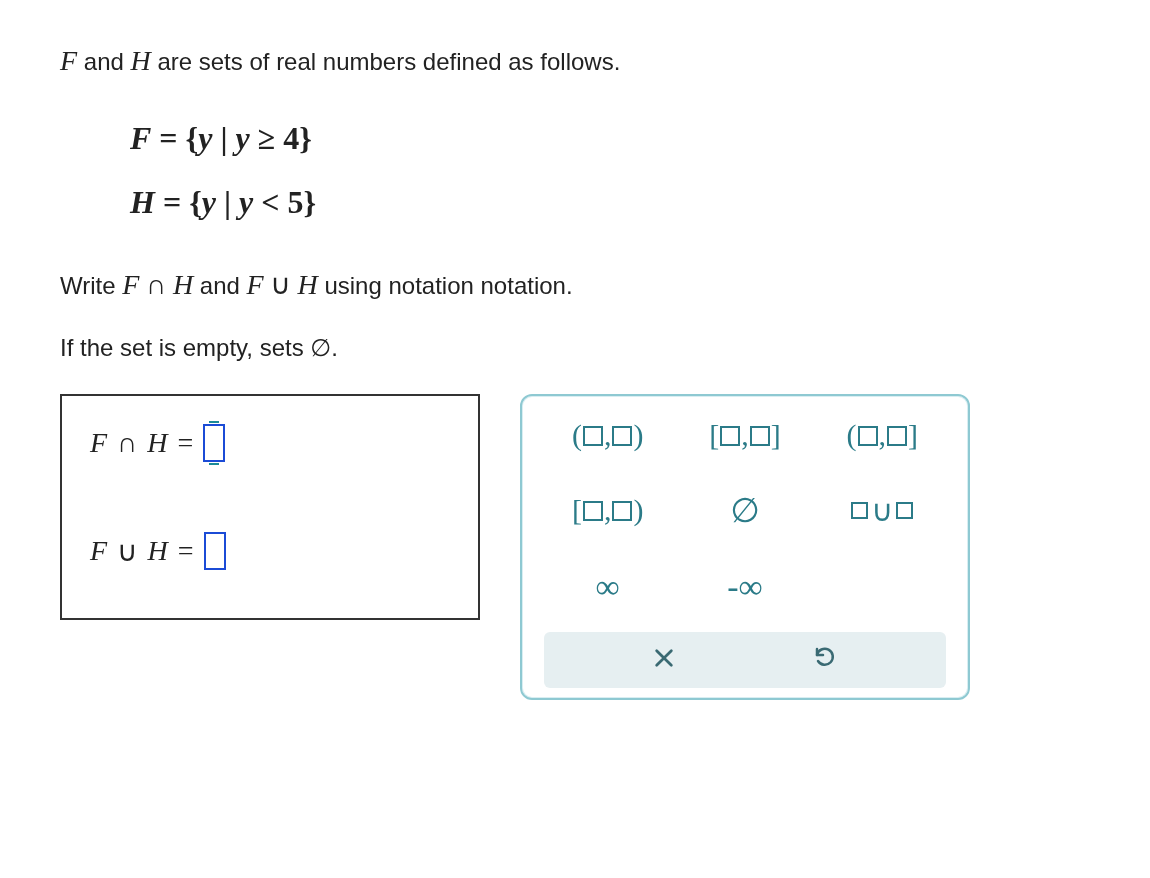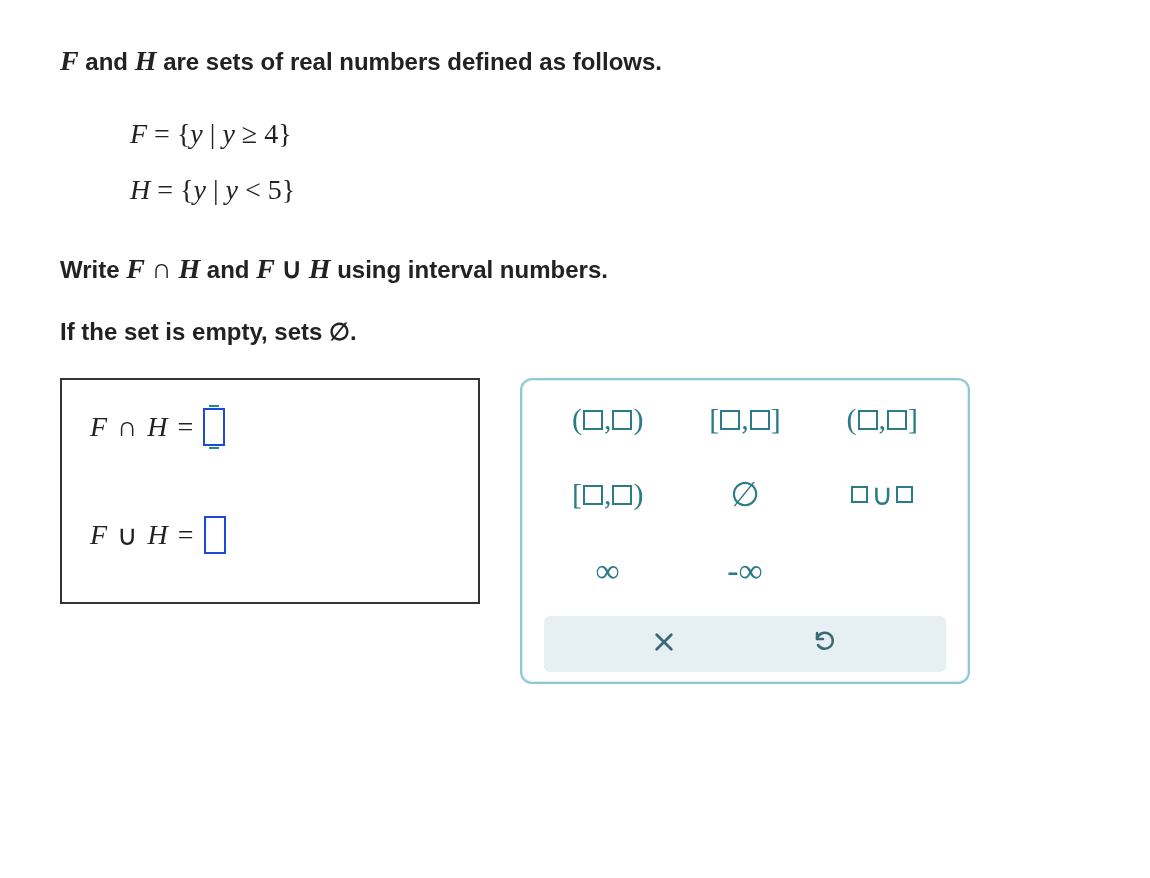--- a/index.html
+++ b/index.html
@@ -6,37 +6,37 @@
     margin: 0;
     padding: 40px 60px;
     font-family: Verdana, Geneva, sans-serif;
     font-size: 24px;
     color: #222;
     background: #fff;
   }
   .prompt-line {
     margin-bottom: 24px;
     line-height: 1.5;
-    font-weight: bold;
   }
   .math-ital {
     font-family: "Times New Roman", Times, serif;
     font-style: italic;
     font-size: 28px;
   }
   .math-reg {
     font-family: "Times New Roman", Times, serif;
     font-style: normal;
     font-size: 28px;
   }
   .set-defs {
     margin: 10px 0 30px 70px;
     font-family: "Times New Roman", Times, serif;
-    font-size: 28px;
+    font-size: 32px;
     line-height: 2.0;
+    font-weight: bold;
   }
   .set-defs .it { font-style: italic; }
   .row {
     display: flex;
     align-items: flex-start;
     gap: 40px;
     margin-top: 28px;
   }
   .answer-box {
     border: 2px solid #333;
@@ -149,21 +149,21 @@
 <div class="set-defs">
   <div>
     <span class="it">F</span><span> = </span><span>{</span><span class="it">y</span><span> | </span><span class="it">y</span><span> ≥ 4</span><span>}</span>
   </div>
   <div>
     <span class="it">H</span><span> = </span><span>{</span><span class="it">y</span><span> | </span><span class="it">y</span><span> &lt; 5</span><span>}</span>
   </div>
 </div>
 
 <div class="prompt-line">
-  <span>Write </span><span class="math-ital">F</span> <span class="math-reg">∩</span> <span class="math-ital">H</span><span> and </span><span class="math-ital">F</span> <span class="math-reg">∪</span> <span class="math-ital">H</span><span> using interval numbers.</span>
+  <span>Write </span><span class="math-ital">F</span> <span class="math-reg">∩</span> <span class="math-ital">H</span><span> and </span><span class="math-ital">F</span> <span class="math-reg">∪</span> <span class="math-ital">H</span><span> using notation notation.</span>
 </div>
 
 <div class="prompt-line">
   <span>If the set is empty, sets ∅.</span>
 </div>
 
 <div class="row">
 
   <div class="answer-box">
     <div class="ans-line">

